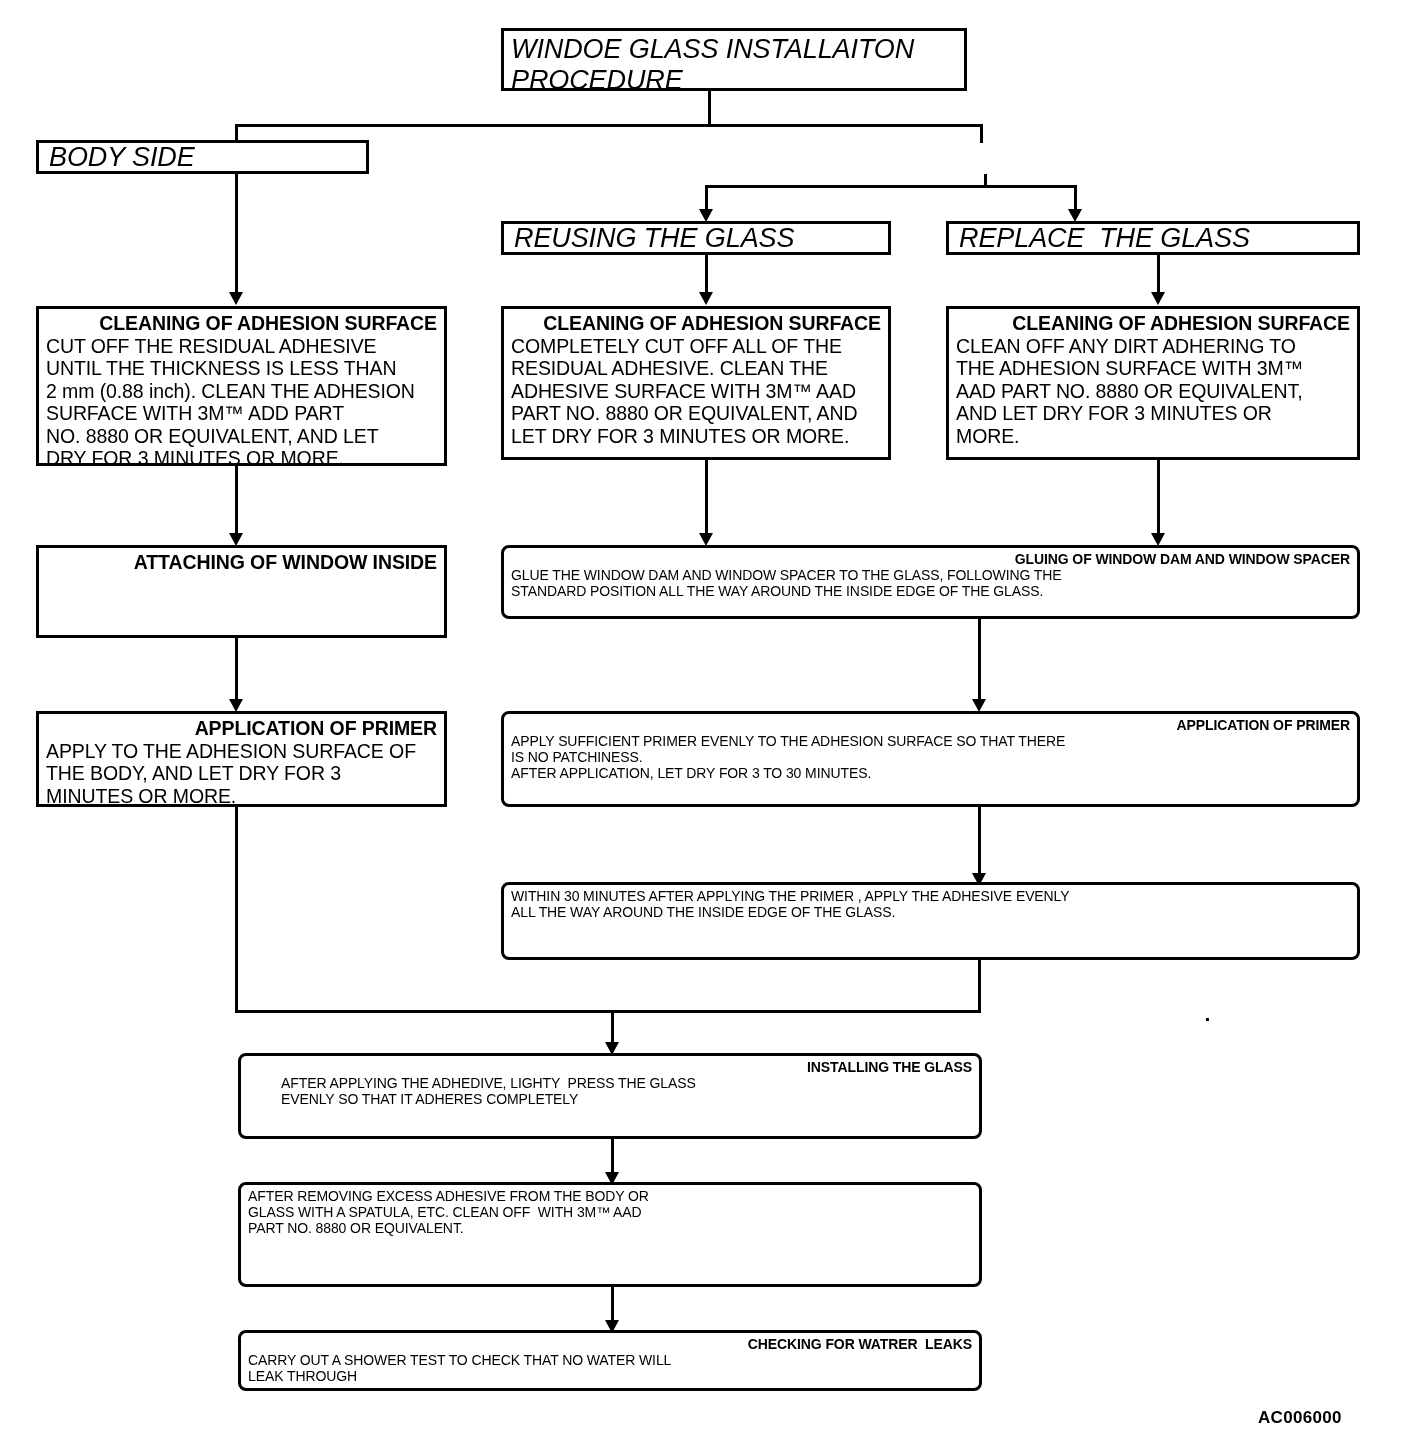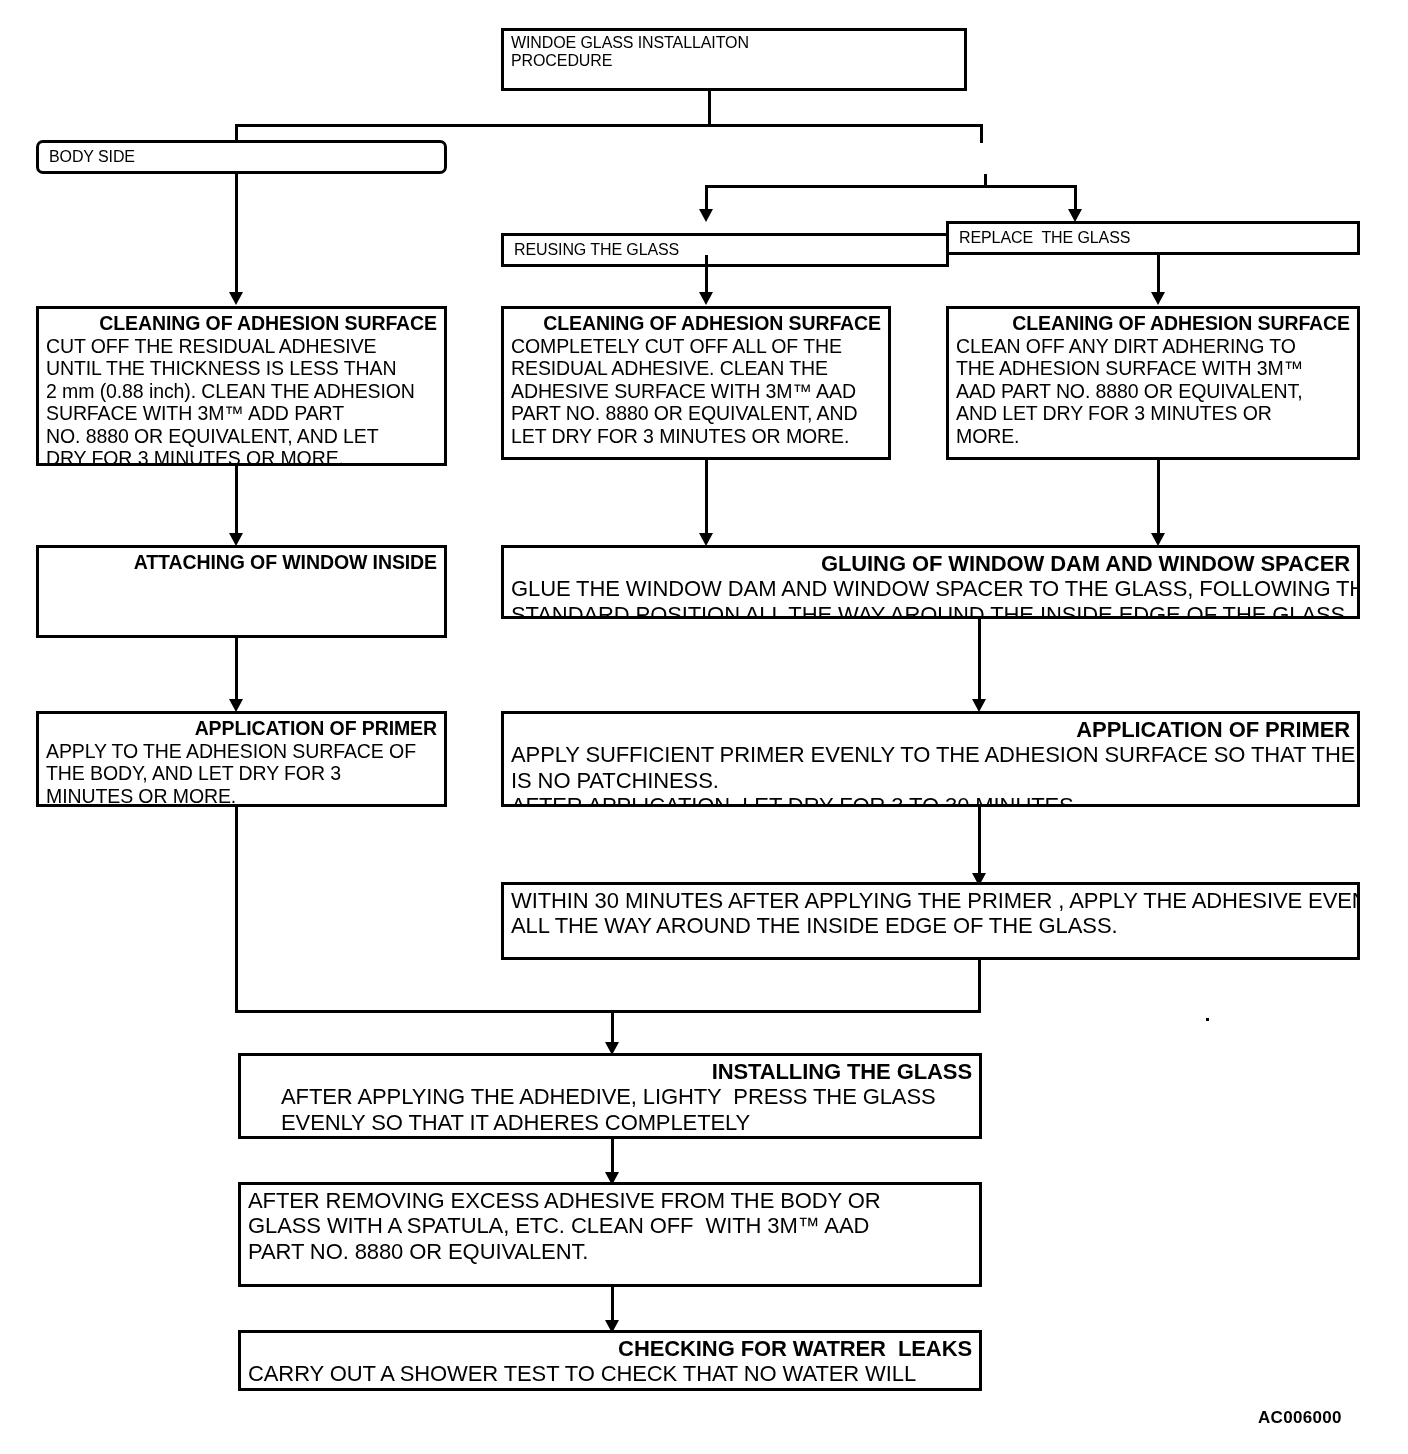--- a/index.html
+++ b/index.html
@@ -26,23 +26,23 @@
     letter-spacing:-0.1px;
     white-space:pre;
     text-align:right;
   }
   .box .bd{
     font-weight:normal;
     letter-spacing:-0.1px;
     white-space:pre;
   }
   
-  .f20{font-size:16px;}
+  .f20{font-size:27px;font-style:italic;}
   .f19{font-size:19.5px;}
-  .f175{font-size:22px;}
+  .f175{font-size:14px;border-radius:8px;}
 
   
   .label-box{
     display:flex;
     align-items:center;
     padding-left:10px;
   }
 
   
   .ln{
@@ -75,36 +75,36 @@
   <div class="box f20" style="left:501px;top:28px;width:466px;height:63px;">
     <div class="bd">WINDOE GLASS INSTALLAITON
 PROCEDURE</div>
   </div>
 
   <div class="ln vline" style="left:708px;top:91px;height:36px;"></div>
   <div class="ln hline" style="left:235px;top:124px;width:748px;"></div>
   <div class="ln vline" style="left:235px;top:124px;height:19px;"></div>
   <div class="ln vline" style="left:980px;top:124px;height:19px;"></div>
 
-  <div class="box label-box f20" style="left:36px;top:140px;width:411px;height:34px;border-radius:7px;">
+  <div class="box label-box f20" style="left:36px;top:140px;width:333px;height:34px;">
     <span class="bd">BODY SIDE</span>
   </div>
 
 
   <div class="ln vline" style="left:235px;top:174px;height:122px;"></div>
   <div class="arrow" style="left:229px;top:292px;"></div>
 
   <div class="ln vline" style="left:984px;top:174px;height:14px;"></div>
   <div class="ln hline" style="left:705px;top:185px;width:372px;"></div>
   <div class="ln vline" style="left:705px;top:185px;height:28px;"></div>
   <div class="arrow" style="left:699px;top:209px;"></div>
   <div class="ln vline" style="left:1074px;top:185px;height:28px;"></div>
   <div class="arrow" style="left:1068px;top:209px;"></div>
 
-  <div class="box label-box f20" style="left:501px;top:233px;width:448px;height:34px;">
+  <div class="box label-box f20" style="left:501px;top:221px;width:390px;height:34px;">
     <span class="bd">REUSING THE GLASS</span>
   </div>
 
   <div class="box label-box f20" style="left:946px;top:221px;width:414px;height:34px;">
     <span class="bd">REPLACE  THE GLASS</span>
   </div>
 
   <div class="ln vline" style="left:705px;top:255px;height:41px;"></div>
   <div class="arrow" style="left:699px;top:292px;"></div>
 

